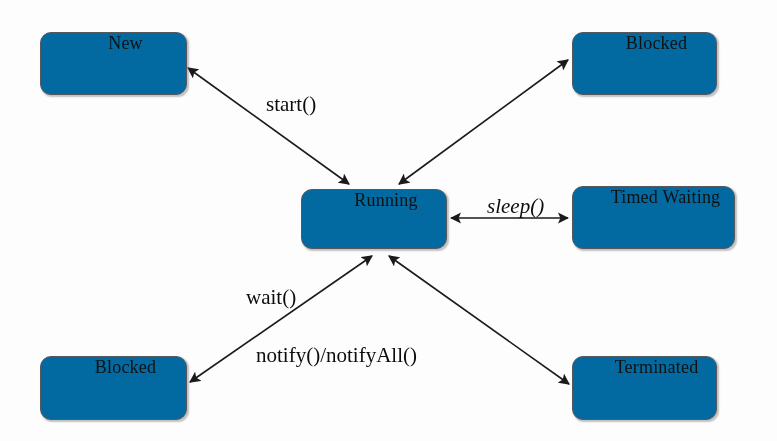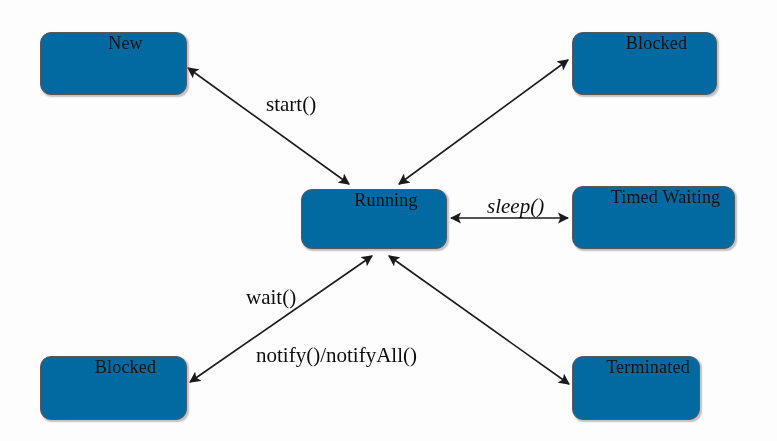--- a/index.html
+++ b/index.html
@@ -52,21 +52,21 @@
   .cjk {
     font-family: "DejaVu Sans", "Liberation Sans", sans-serif;
   }
 
   
   #node-new        { left: 40px;  top: 32px;  width: 147px; height: 63px; }
   #node-blocked    { left: 572px; top: 32px;  width: 145px; height: 63px; }
   #node-running    { left: 301px; top: 189px; width: 146px; height: 60px; }
   #node-timed      { left: 572px; top: 186px; width: 163px; height: 63px; }
   #node-waiting    { left: 40px;  top: 356px; width: 147px; height: 64px; }
-  #node-terminated { left: 572px; top: 356px; width: 128px; height: 64px; }
+  #node-terminated { left: 572px; top: 356px; width: 145px; height: 64px; }
 
   
   #label-start        { left: 266px; top: 92px;  }
   #label-synchronized { left: 470px; top: 128px; }
   #label-sleep        { left: 487px; top: 194px; font-style: italic; }
   #label-wait         { left: 246px; top: 285px; text-align: right; }
   #label-notify       { left: 256px; top: 343px; }
   #label-run-end      { left: 472px; top: 285px; }
 </style>
 </head>

